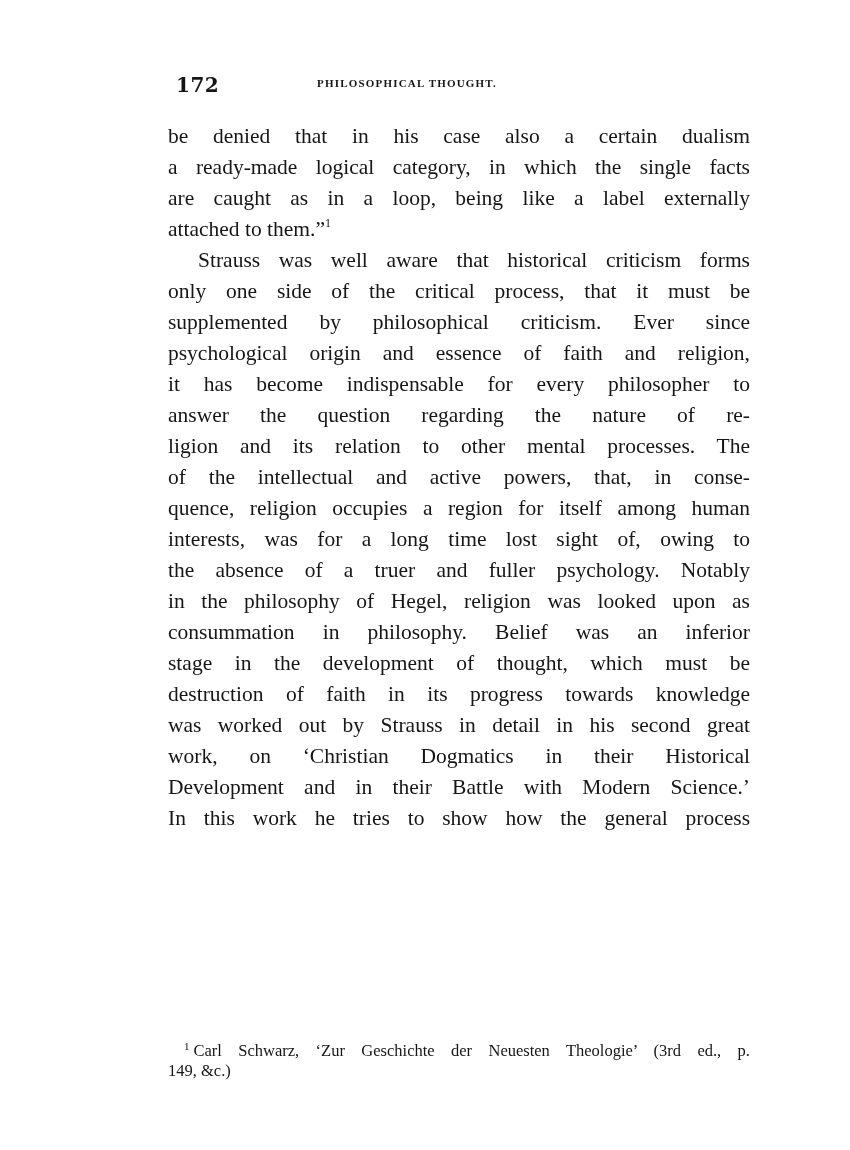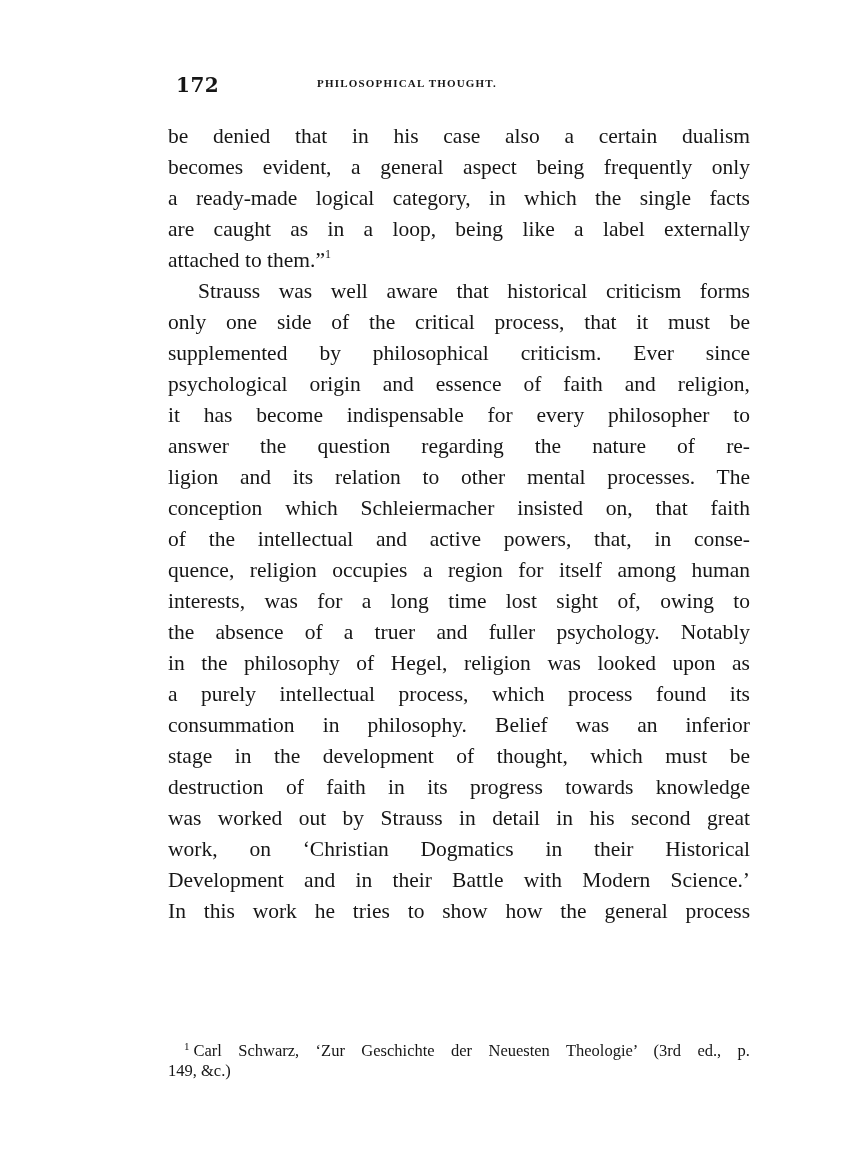--- a/index.html
+++ b/index.html
@@ -107,39 +107,36 @@
 <div class="page">
 
   <div class="running-head">
     <span class="page-number">172</span>
     <span class="running-title">PHILOSOPHICAL THOUGHT.</span>
   </div>
 
   <div class="body-text">
 
     <span class="line">be denied that in his case also a certain dualism</span>
-    <span class="line">becomes evident, a general aspect being frequently only</span>
     <span class="line">a ready-made logical category, in which the single facts</span>
     <span class="line">are caught as in a loop, being like a label externally</span>
     <span class="line last"><span>attached to them.”</span><sup class="fnref">1</sup></span>
 
     <span class="line indent">Strauss was well aware that historical criticism forms</span>
     <span class="line">only one side of the critical process, that it must be</span>
     <span class="line">supplemented by philosophical criticism.  Ever since</span>
     <span class="line">psychological origin and essence of faith and religion,</span>
     <span class="line">it has become indispensable for every philosopher to</span>
     <span class="line">answer the question regarding the nature of re-</span>
     <span class="line">ligion and its relation to other mental processes.  The</span>
-    <span class="line">conception which Schleiermacher insisted on, that faith</span>
     <span class="line">of the intellectual and active powers, that, in conse-</span>
     <span class="line">quence, religion occupies a region for itself among human</span>
     <span class="line">interests, was for a long time lost sight of, owing to</span>
     <span class="line">the absence of a truer and fuller psychology.  Notably</span>
     <span class="line">in the philosophy of Hegel, religion was looked upon as</span>
-    <span class="line">a purely intellectual process, which process found its</span>
     <span class="line">consummation in philosophy.  Belief was an inferior</span>
     <span class="line">stage in the development of thought, which must be</span>
     <span class="line">destruction of faith in its progress towards knowledge</span>
     <span class="line">was worked out by Strauss in detail in his second great</span>
     <span class="line">work, on ‘Christian Dogmatics in their Historical</span>
     <span class="line">Development and in their Battle with Modern Science.’</span>
     <span class="line">In this work he tries to show how the general process</span>
   </div>
 
   <div class="footnotes">

